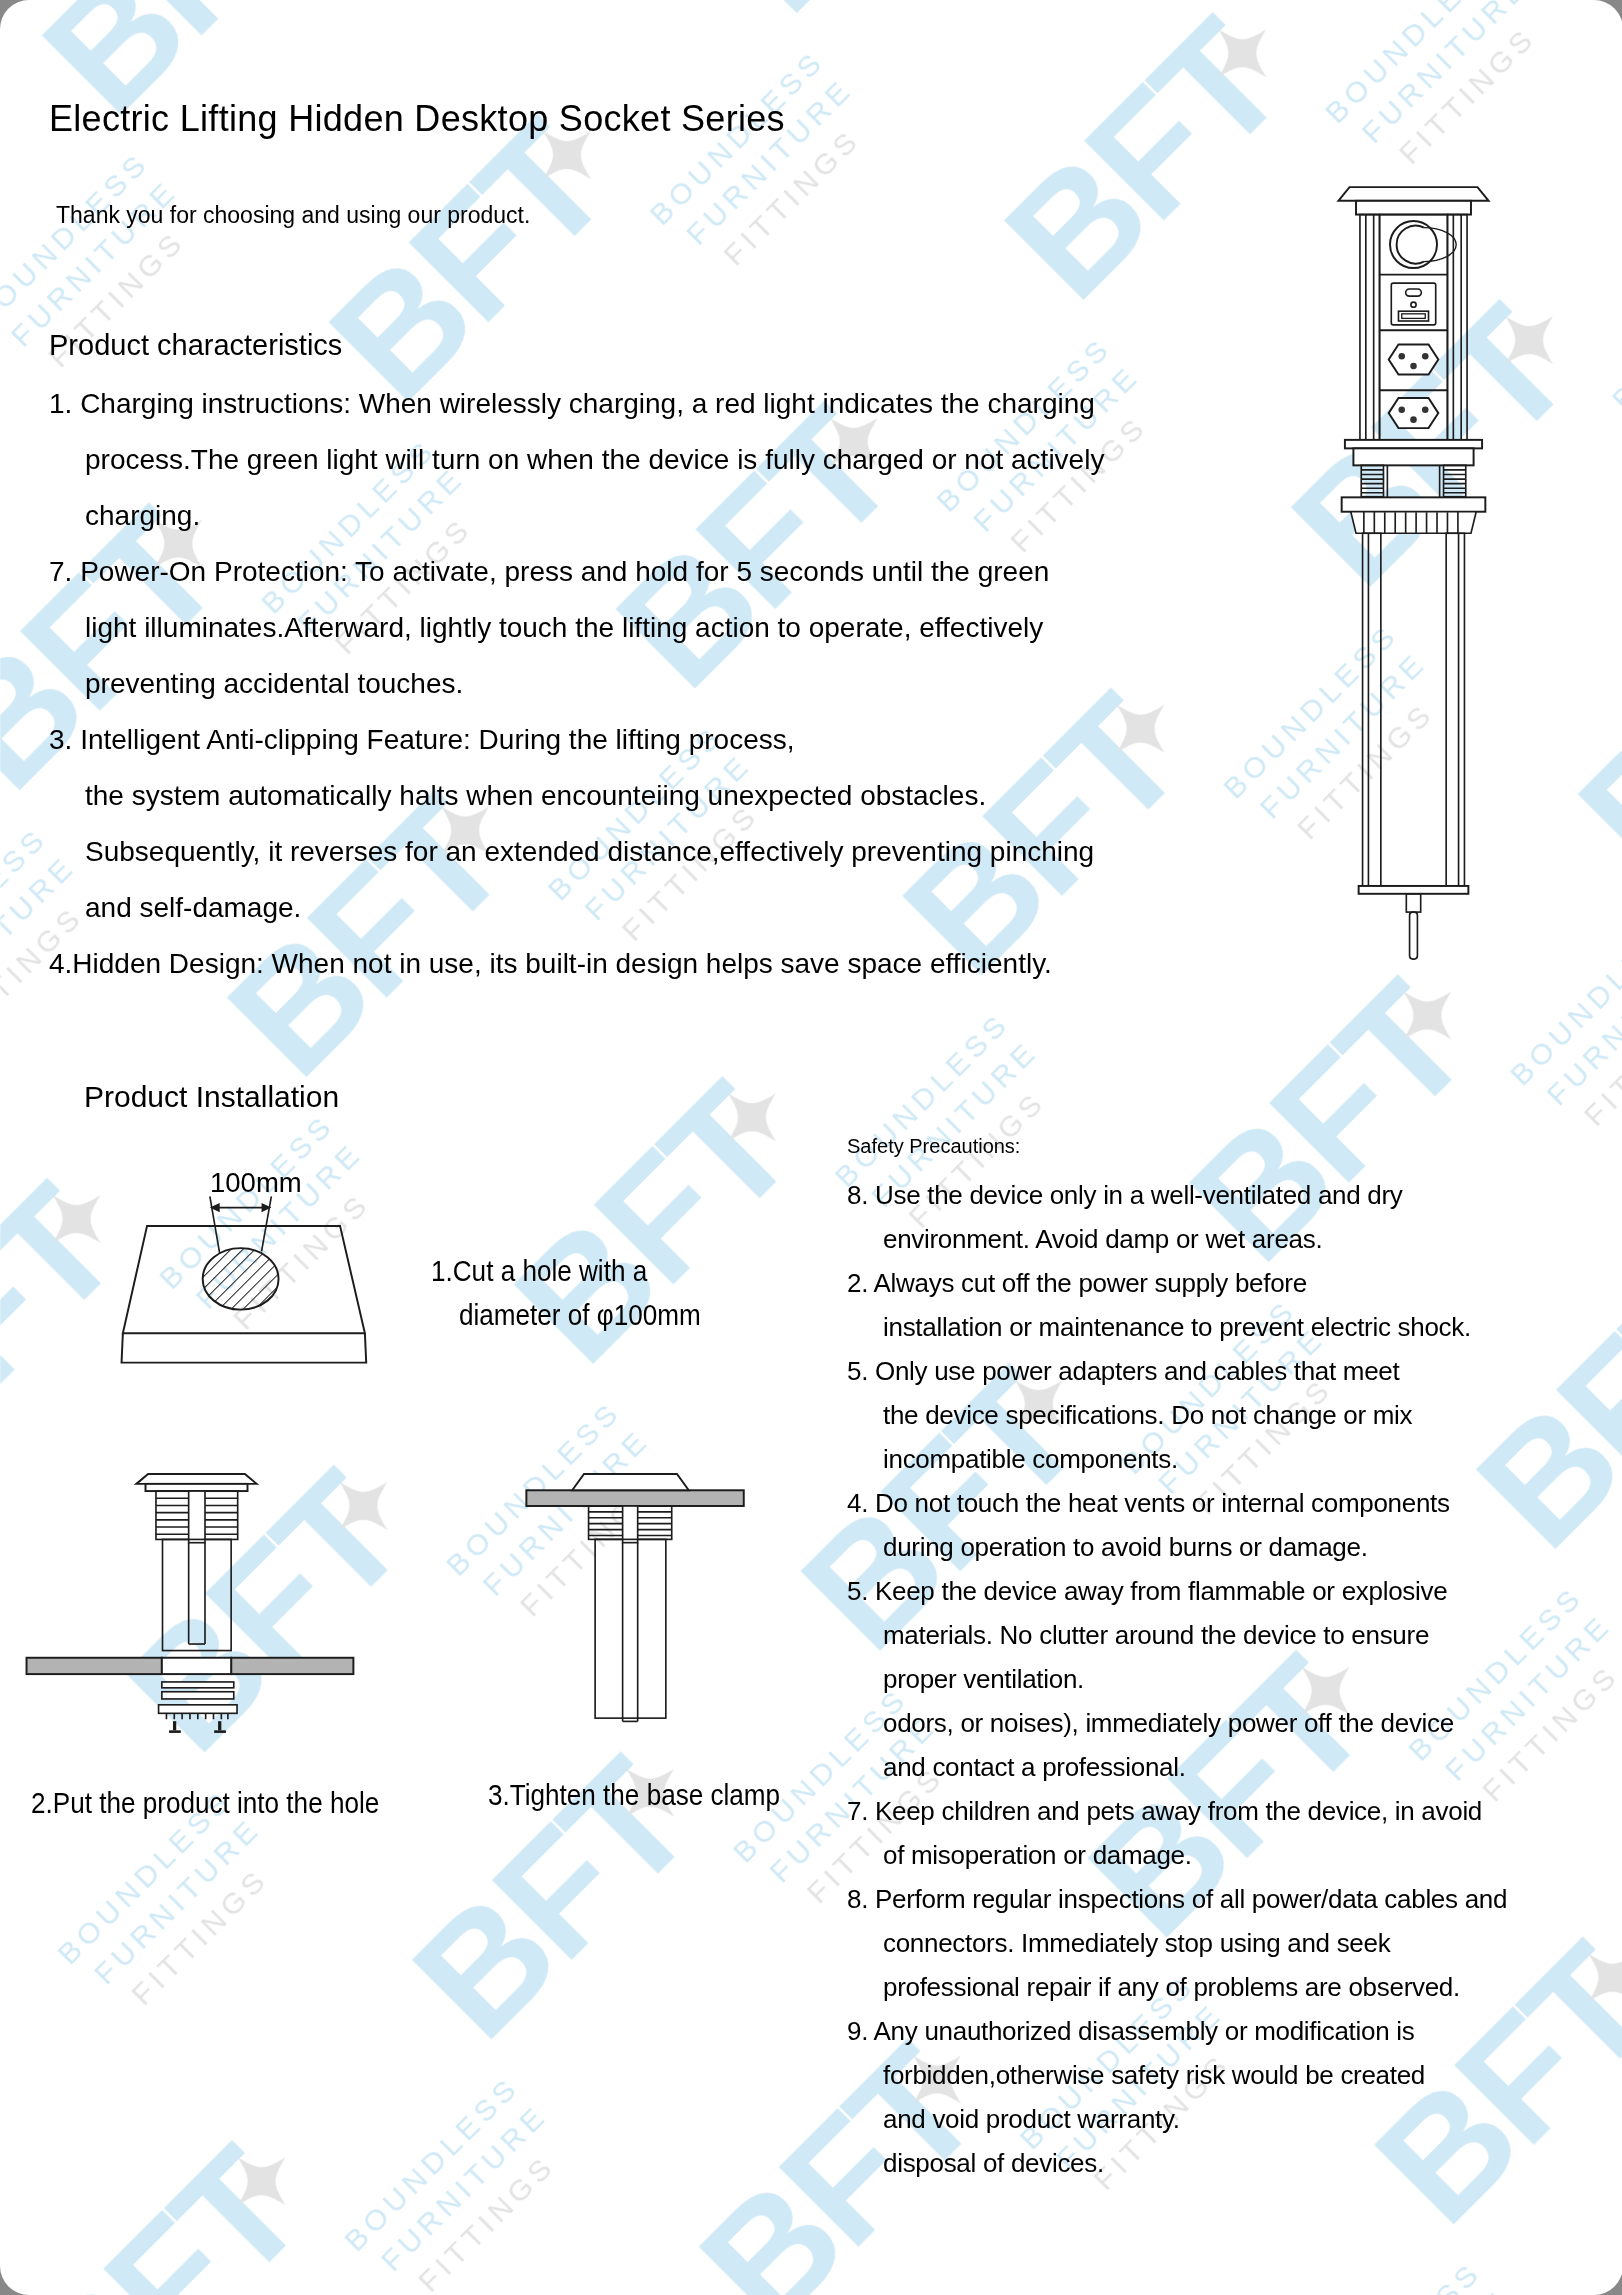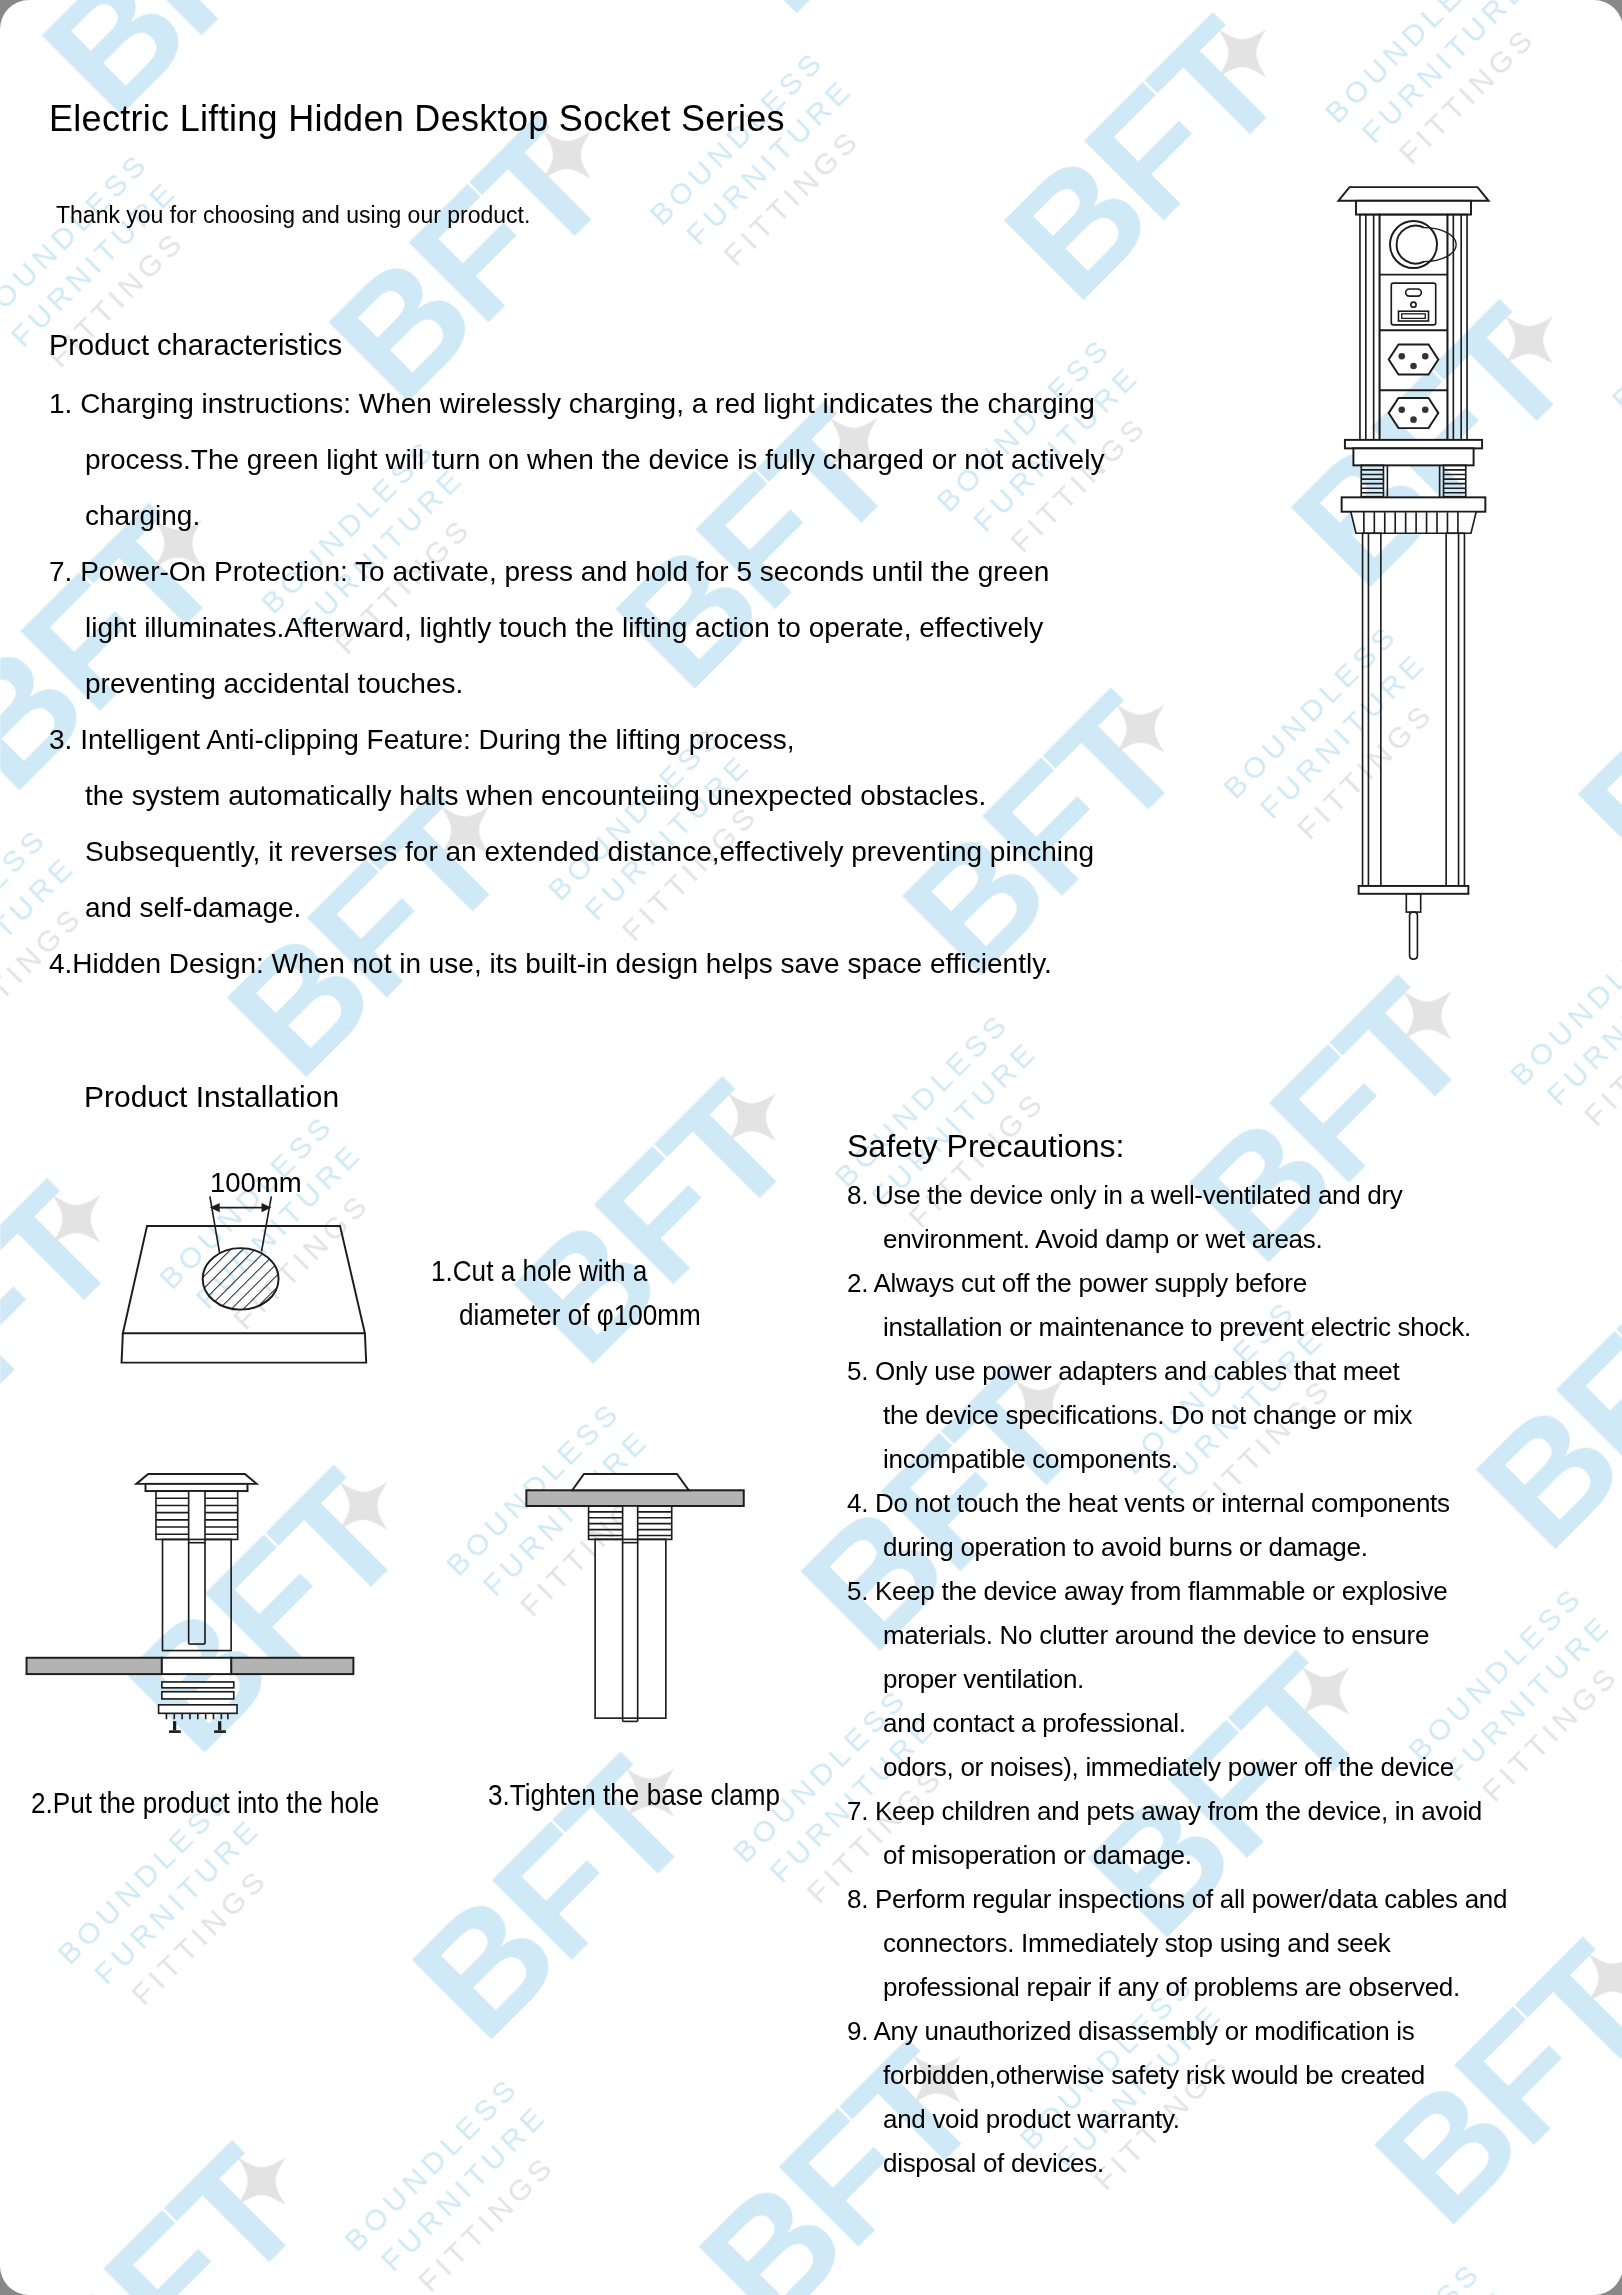--- a/index.html
+++ b/index.html
@@ -13,21 +13,21 @@
   .subtitle{left:56px; top:201px; font-size:23px; line-height:29px;}
   .char-head{left:49px; top:328px; font-size:29px; line-height:35px;}
   .char-lines{left:49px; top:376px; font-size:28px; line-height:56px; white-space:nowrap;}
   .char-lines .ln.ind{padding-left:36px;}
   .inst-head{left:84px; top:1078px; font-size:30px; line-height:37px;}
   .dim-label{left:210px; top:1166px; font-size:27.5px; line-height:33px;}
   .cap1{left:431px; top:1249px; font-size:29px; line-height:44px; transform:scaleX(0.9); transform-origin:0 0; white-space:nowrap;}
   .cap1 .ln2{padding-left:31px;}
   .cap2{left:31px; top:1785px; font-size:29px; line-height:37px; transform:scaleX(0.9); transform-origin:0 0; white-space:nowrap;}
   .cap3{left:488px; top:1777px; font-size:29px; line-height:37px; transform:scaleX(0.9); transform-origin:0 0; white-space:nowrap;}
-  .safe-head{left:847px; top:1129px; font-size:32px; line-height:34px;}
+  .safe-head{left:847px; top:1129px; font-size:20px; line-height:34px;}
   .safe-lines{left:847px; top:1173px; font-size:26px; line-height:44px; white-space:nowrap; letter-spacing:-0.3px;}
   .safe-lines .ln.ind{padding-left:36px;}
   svg{display:block;}
 </style>
 </head>
 <body>
 
 <div class="page">
 
   <svg class="wm-layer" width="1623" height="2295" aria-hidden="true" viewBox="0 0 2480 3508">
@@ -233,22 +233,22 @@
     <div class="ln">2. Always cut off the power supply before</div>
     <div class="ln ind">installation or maintenance to prevent electric shock.</div>
     <div class="ln">5. Only use power adapters and cables that meet</div>
     <div class="ln ind">the device specifications. Do not change or mix</div>
     <div class="ln ind">incompatible components.</div>
     <div class="ln">4. Do not touch the heat vents or internal components</div>
     <div class="ln ind">during operation to avoid burns or damage.</div>
     <div class="ln">5. Keep the device away from flammable or explosive</div>
     <div class="ln ind">materials. No clutter around the device to  ensure</div>
     <div class="ln ind">proper ventilation.</div>
+    <div class="ln ind">odors, or noises), immediately power off the device</div>
     <div class="ln ind">and contact a professional.</div>
-    <div class="ln ind">odors, or noises), immediately power off the device</div>
     <div class="ln">7. Keep children and pets away from the device, in avoid</div>
     <div class="ln ind">of misoperation or damage.</div>
     <div class="ln">8. Perform regular inspections of all power/data cables and</div>
     <div class="ln ind">connectors. Immediately stop using and seek</div>
     <div class="ln ind">professional repair if any of problems are observed.</div>
     <div class="ln">9. Any unauthorized disassembly or modification is</div>
     <div class="ln ind">forbidden,otherwise safety risk would be created</div>
     <div class="ln ind">and void product warranty.</div>
     <div class="ln ind">disposal of devices.</div>
   </div>

